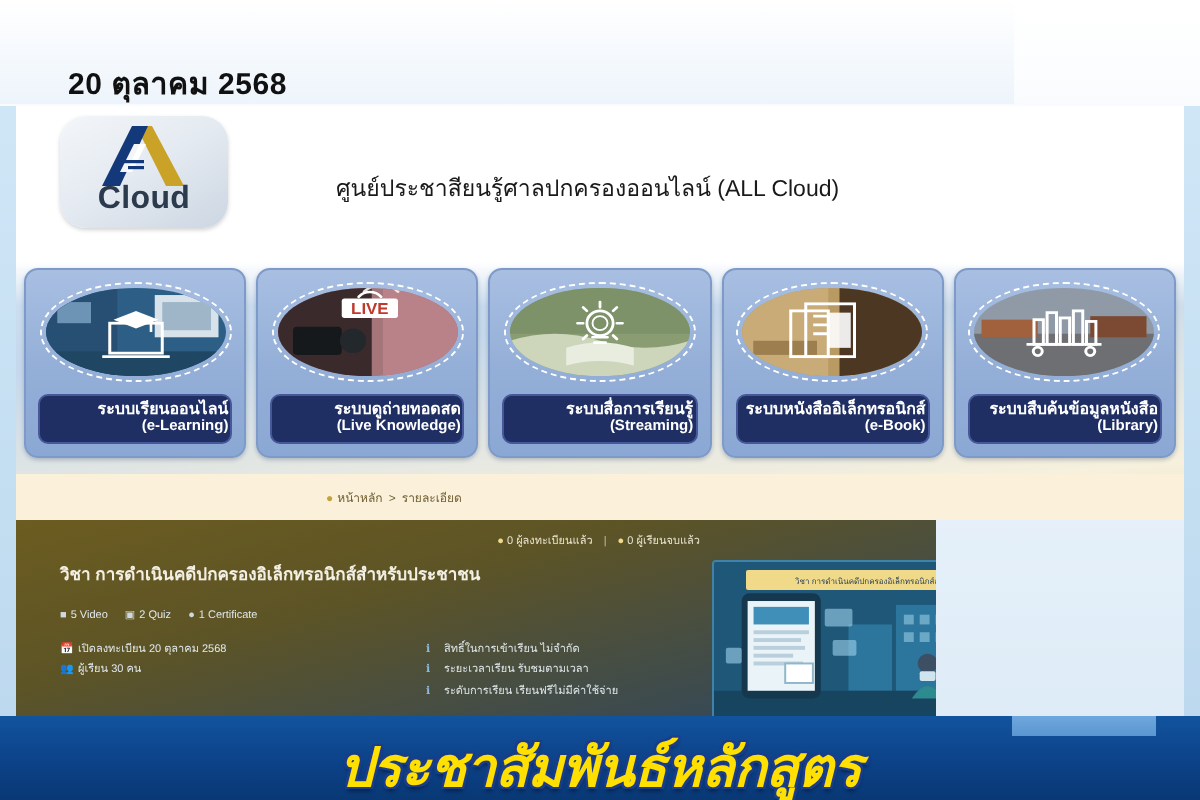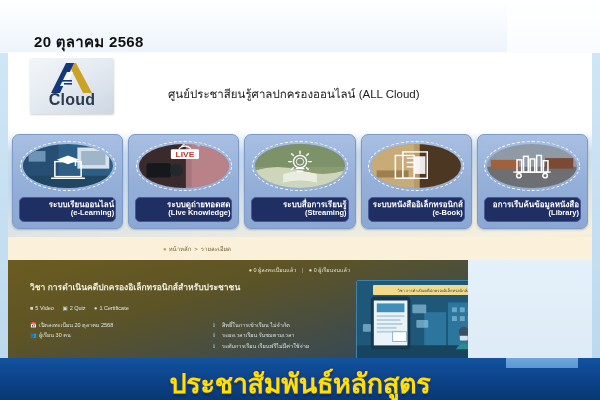--- a/index.html
+++ b/index.html
@@ -50,21 +50,21 @@
   .site-header {
     position: relative;
     width: 100%; height: 78px;
     background: #ffffff;
   }
 
   .logo {
     position: absolute;
     left: 22px; top: 5px;
     width: 84px; height: 56px;
-    border-radius: 2px;
+    border-radius: 13px;
     background: linear-gradient(150deg, #f3f6f9 0%, #e4eaf1 48%, #ccd6e2 100%);
     box-shadow: 0 1px 2px rgba(0,0,0,0.18);
     overflow: hidden;
   }
   .logo-mark {
     position: absolute;
     left: 16px; top: 4px;
     width: 52px; height: 32px;
   }
   .logo-word {
@@ -253,20 +253,21 @@
   }
   .illus-svg { position: absolute; inset: 0; width: 100%; height: 100%; }
 
   
   .banner {
     position: absolute;
     left: 0; bottom: 0;
     width: 600px; height: 42px;
     background: linear-gradient(180deg, #12539f 0%, #0c4288 55%, #093874 100%);
     overflow: hidden;
+    font-style: italic;
   }
   .banner-text {
     position: absolute;
     left: 0; right: 0; top: 4px;
     text-align: center;
     font-size: 27px;
     font-weight: bold;
     color: #ffe000;
     text-shadow: -1.2px -1.2px 0 #1b3c8a, 1.2px -1.2px 0 #1b3c8a,
                  -1.2px 1.2px 0 #1b3c8a, 1.2px 1.2px 0 #1b3c8a,
@@ -431,21 +432,21 @@
                   <rect x="32" y="18" width="5" height="14"></rect>
                   <rect x="39" y="14" width="5" height="18"></rect>
                   <rect x="46" y="17" width="5" height="15"></rect>
                   <rect x="53" y="13" width="5" height="19"></rect>
                   <rect x="60" y="19" width="5" height="13"></rect>
                 </g>
               </svg>
             </div>
           </div>
           <div class="tile-label">
-            <span class="th">อการเรืบค้นข้อมูลหนังสือ</span>
+            <span class="th">ระบบสืบค้นข้อมูลหนังสือ</span>
             <span class="en">(Library)</span>
           </div>
         </div>
 
       </div>
     </div>
   </div>
 
   <div class="crumb-strip">
     <div class="crumb">

